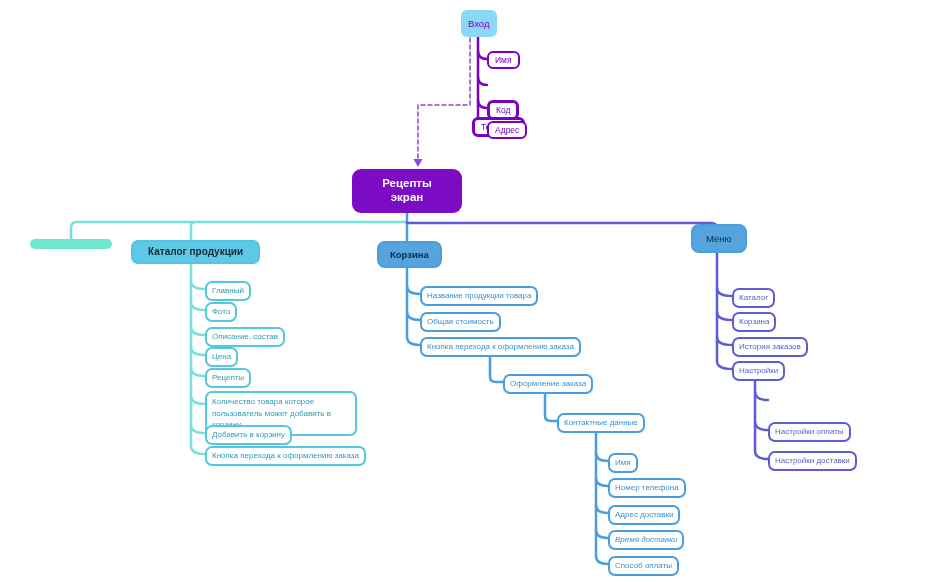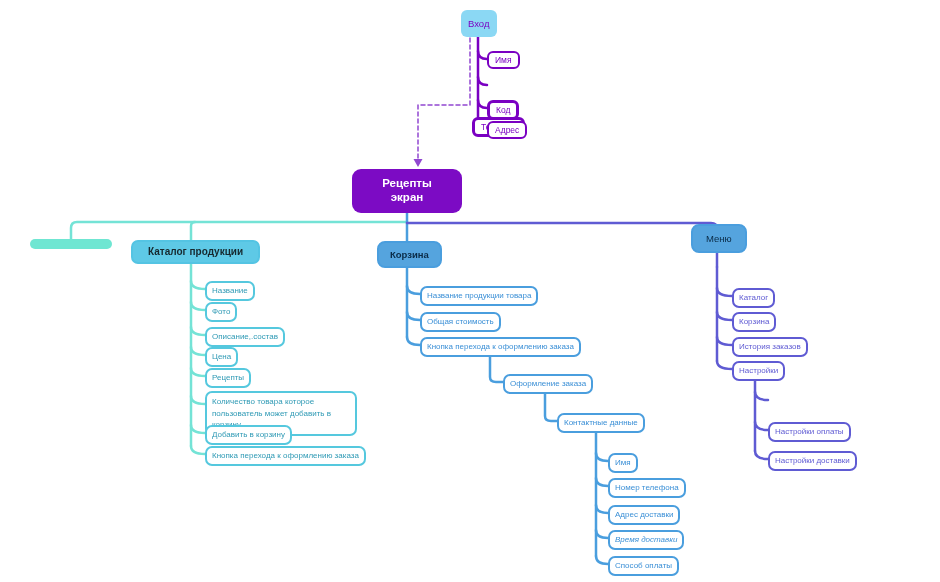--- a/index.html
+++ b/index.html
@@ -106,21 +106,21 @@
   <div class="node outline-purple" style="left:487px;top:51px;">Имя</div>
   <div class="node outline-purple thick" style="left:472px;top:76px;margin-top:41px;">Телефон</div>
   <div class="node outline-purple thick" style="left:487px;top:100px;">Код</div>
   <div class="node outline-purple" style="left:487px;top:121px;">Адрес</div>
 
   <div class="node root" style="left:352px;top:169px;">Рецепты экран</div>
 
   <div class="node blank" style="left:30px;top:239px;"></div>
 
   <div class="node topic-cyan" style="left:131px;top:240px;">Каталог продукции</div>
-  <div class="node outline-teal" style="left:205px;top:281px;">Название</div>
+  <div class="node outline-teal" style="left:205px;top:281px;">Главный</div>
   <div class="node outline-teal" style="left:205px;top:302px;">Фото</div>
   <div class="node outline-teal" style="left:205px;top:327px;">Описание,.состав</div>
   <div class="node outline-teal" style="left:205px;top:347px;">Цена</div>
   <div class="node outline-teal" style="left:205px;top:368px;">Рецепты</div>
   <div class="node outline-teal multiline" style="left:205px;top:391px;">Количество товара которое пользователь может добавить в корзину</div>
   <div class="node outline-teal" style="left:205px;top:425px;">Добавить в корзину</div>
   <div class="node outline-teal" style="left:205px;top:446px;">Кнопка перехода к оформлению заказа</div>
 
   <div class="node topic-blue" style="left:377px;top:241px;padding:6px 11px;font-weight:bold;">Корзина</div>
   <div class="node outline-blue" style="left:420px;top:286px;">Название продукции товара</div>

